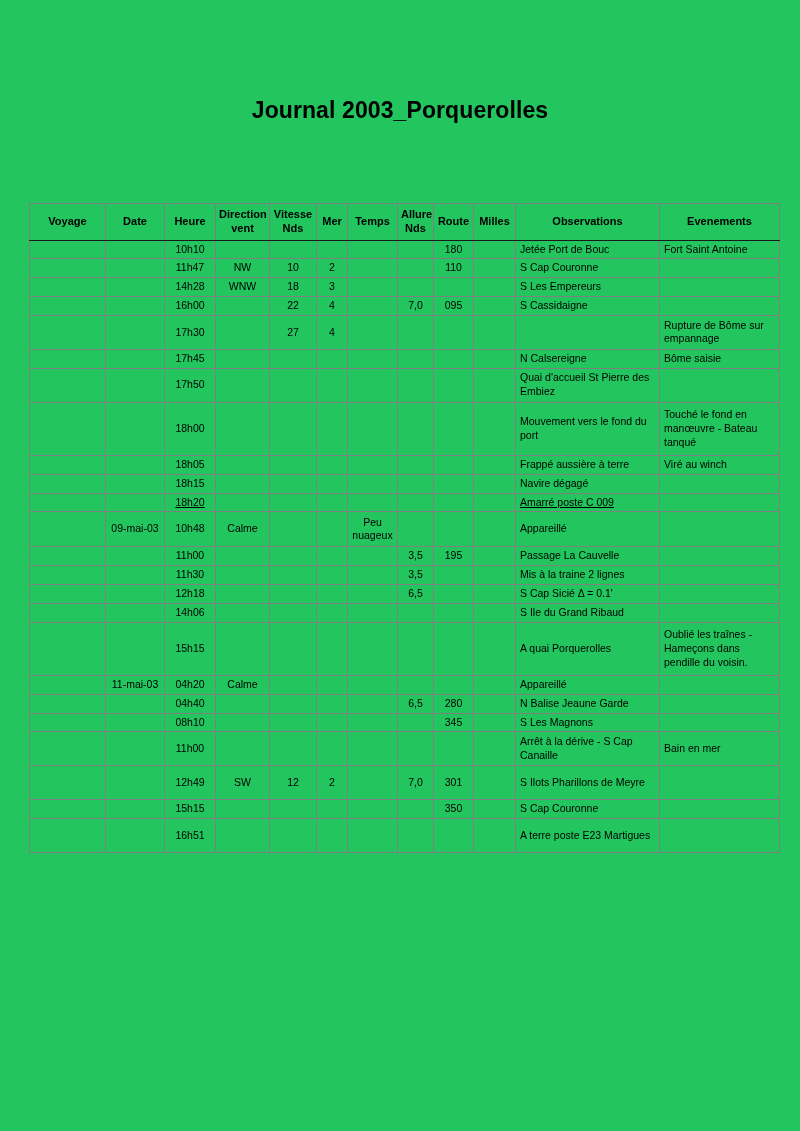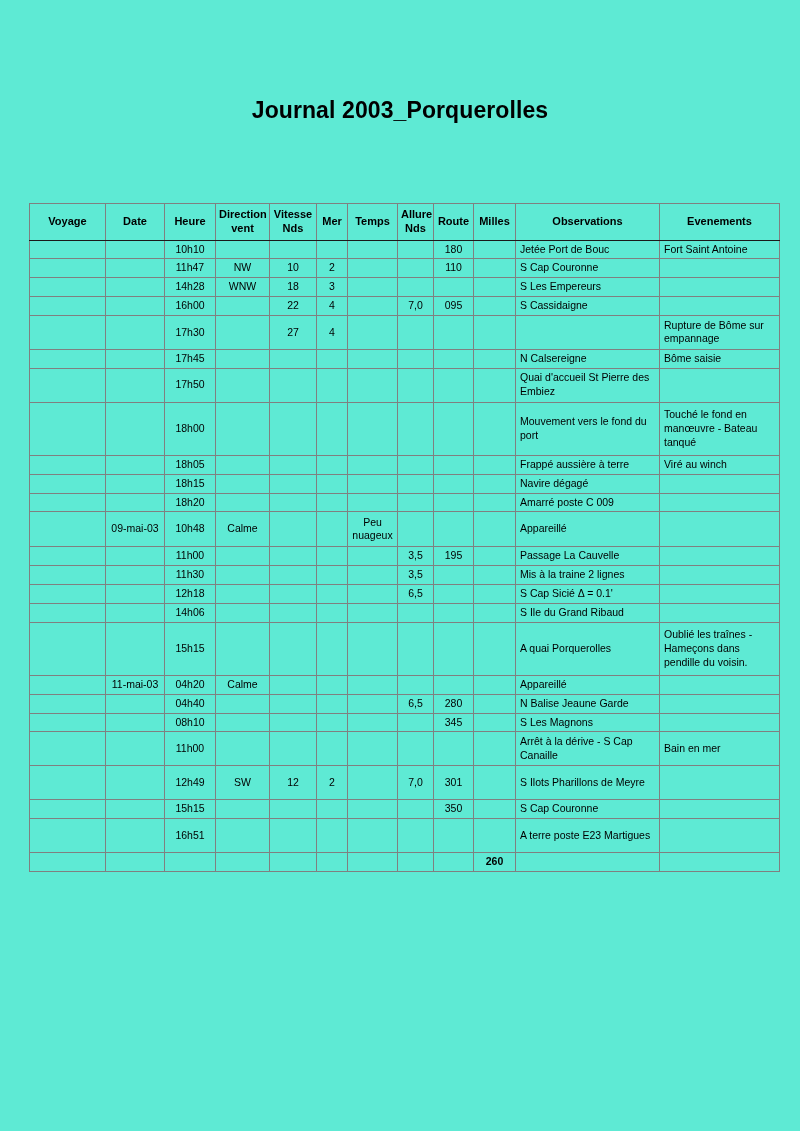--- a/index.html
+++ b/index.html
@@ -14,21 +14,21 @@
     color: #000000;
     position: relative;
     overflow: hidden;
   }
   .page {
     position: absolute;
     left: 0;
     top: 0;
     width: 800px;
     height: 1131px;
-    background: #5eead4;
+    background: #22c55e;
   }
   .doc-title {
     position: absolute;
     left: 0;
     top: 97px;
     width: 800px;
     text-align: center;
     font-size: 23px;
     font-weight: bold;
     letter-spacing: 0.1px;
@@ -260,21 +260,21 @@
             <td class="c-dir"></td>
             <td class="c-vit"></td>
             <td class="c-mer"></td>
             <td class="c-temps"></td>
             <td class="c-allure"></td>
             <td class="c-route"></td>
             <td class="c-milles"></td>
             <td class="c-obs">Navire dégagé</td>
             <td class="c-evt"></td>
           </tr>
-          <tr style="height: 18px;">
+          <tr style="height: 18px; text-decoration: underline;">
             <td class="c-voyage"></td>
             <td class="c-date"></td>
             <td class="c-heure">18h20</td>
             <td class="c-dir"></td>
             <td class="c-vit"></td>
             <td class="c-mer"></td>
             <td class="c-temps"></td>
             <td class="c-allure"></td>
             <td class="c-route"></td>
             <td class="c-milles"></td>
@@ -456,31 +456,17 @@
             <td class="c-dir"></td>
             <td class="c-vit"></td>
             <td class="c-mer"></td>
             <td class="c-temps"></td>
             <td class="c-allure"></td>
             <td class="c-route"></td>
             <td class="c-milles"></td>
             <td class="c-obs">A terre poste E23 Martigues</td>
             <td class="c-evt"></td>
           </tr>
-          <tr class="total-row" style="height: 18px;">
-            <td class="c-voyage"></td>
-            <td class="c-date"></td>
-            <td class="c-heure"></td>
-            <td class="c-dir"></td>
-            <td class="c-vit"></td>
-            <td class="c-mer"></td>
-            <td class="c-temps"></td>
-            <td class="c-allure"></td>
-            <td class="c-route"></td>
-            <td class="c-milles total">260</td>
-            <td class="c-obs"></td>
-            <td class="c-evt"></td>
-          </tr>
         </tbody>
     </table>
   </div>
 
 </div>
 
 </body></html>

